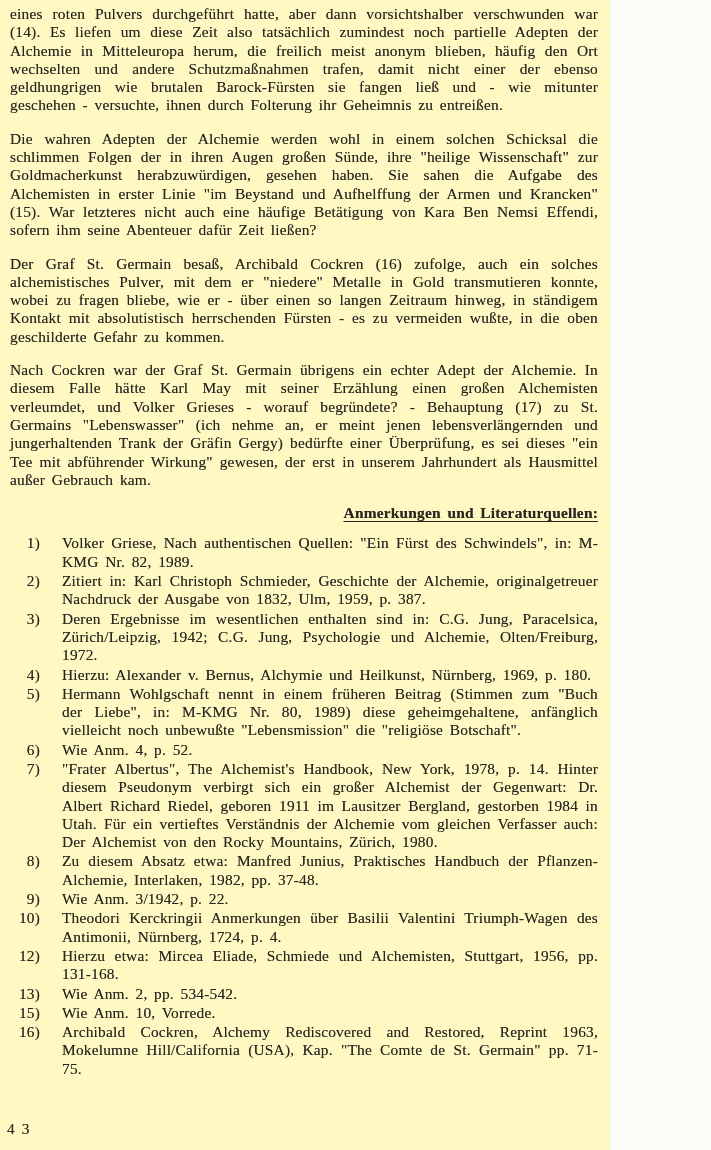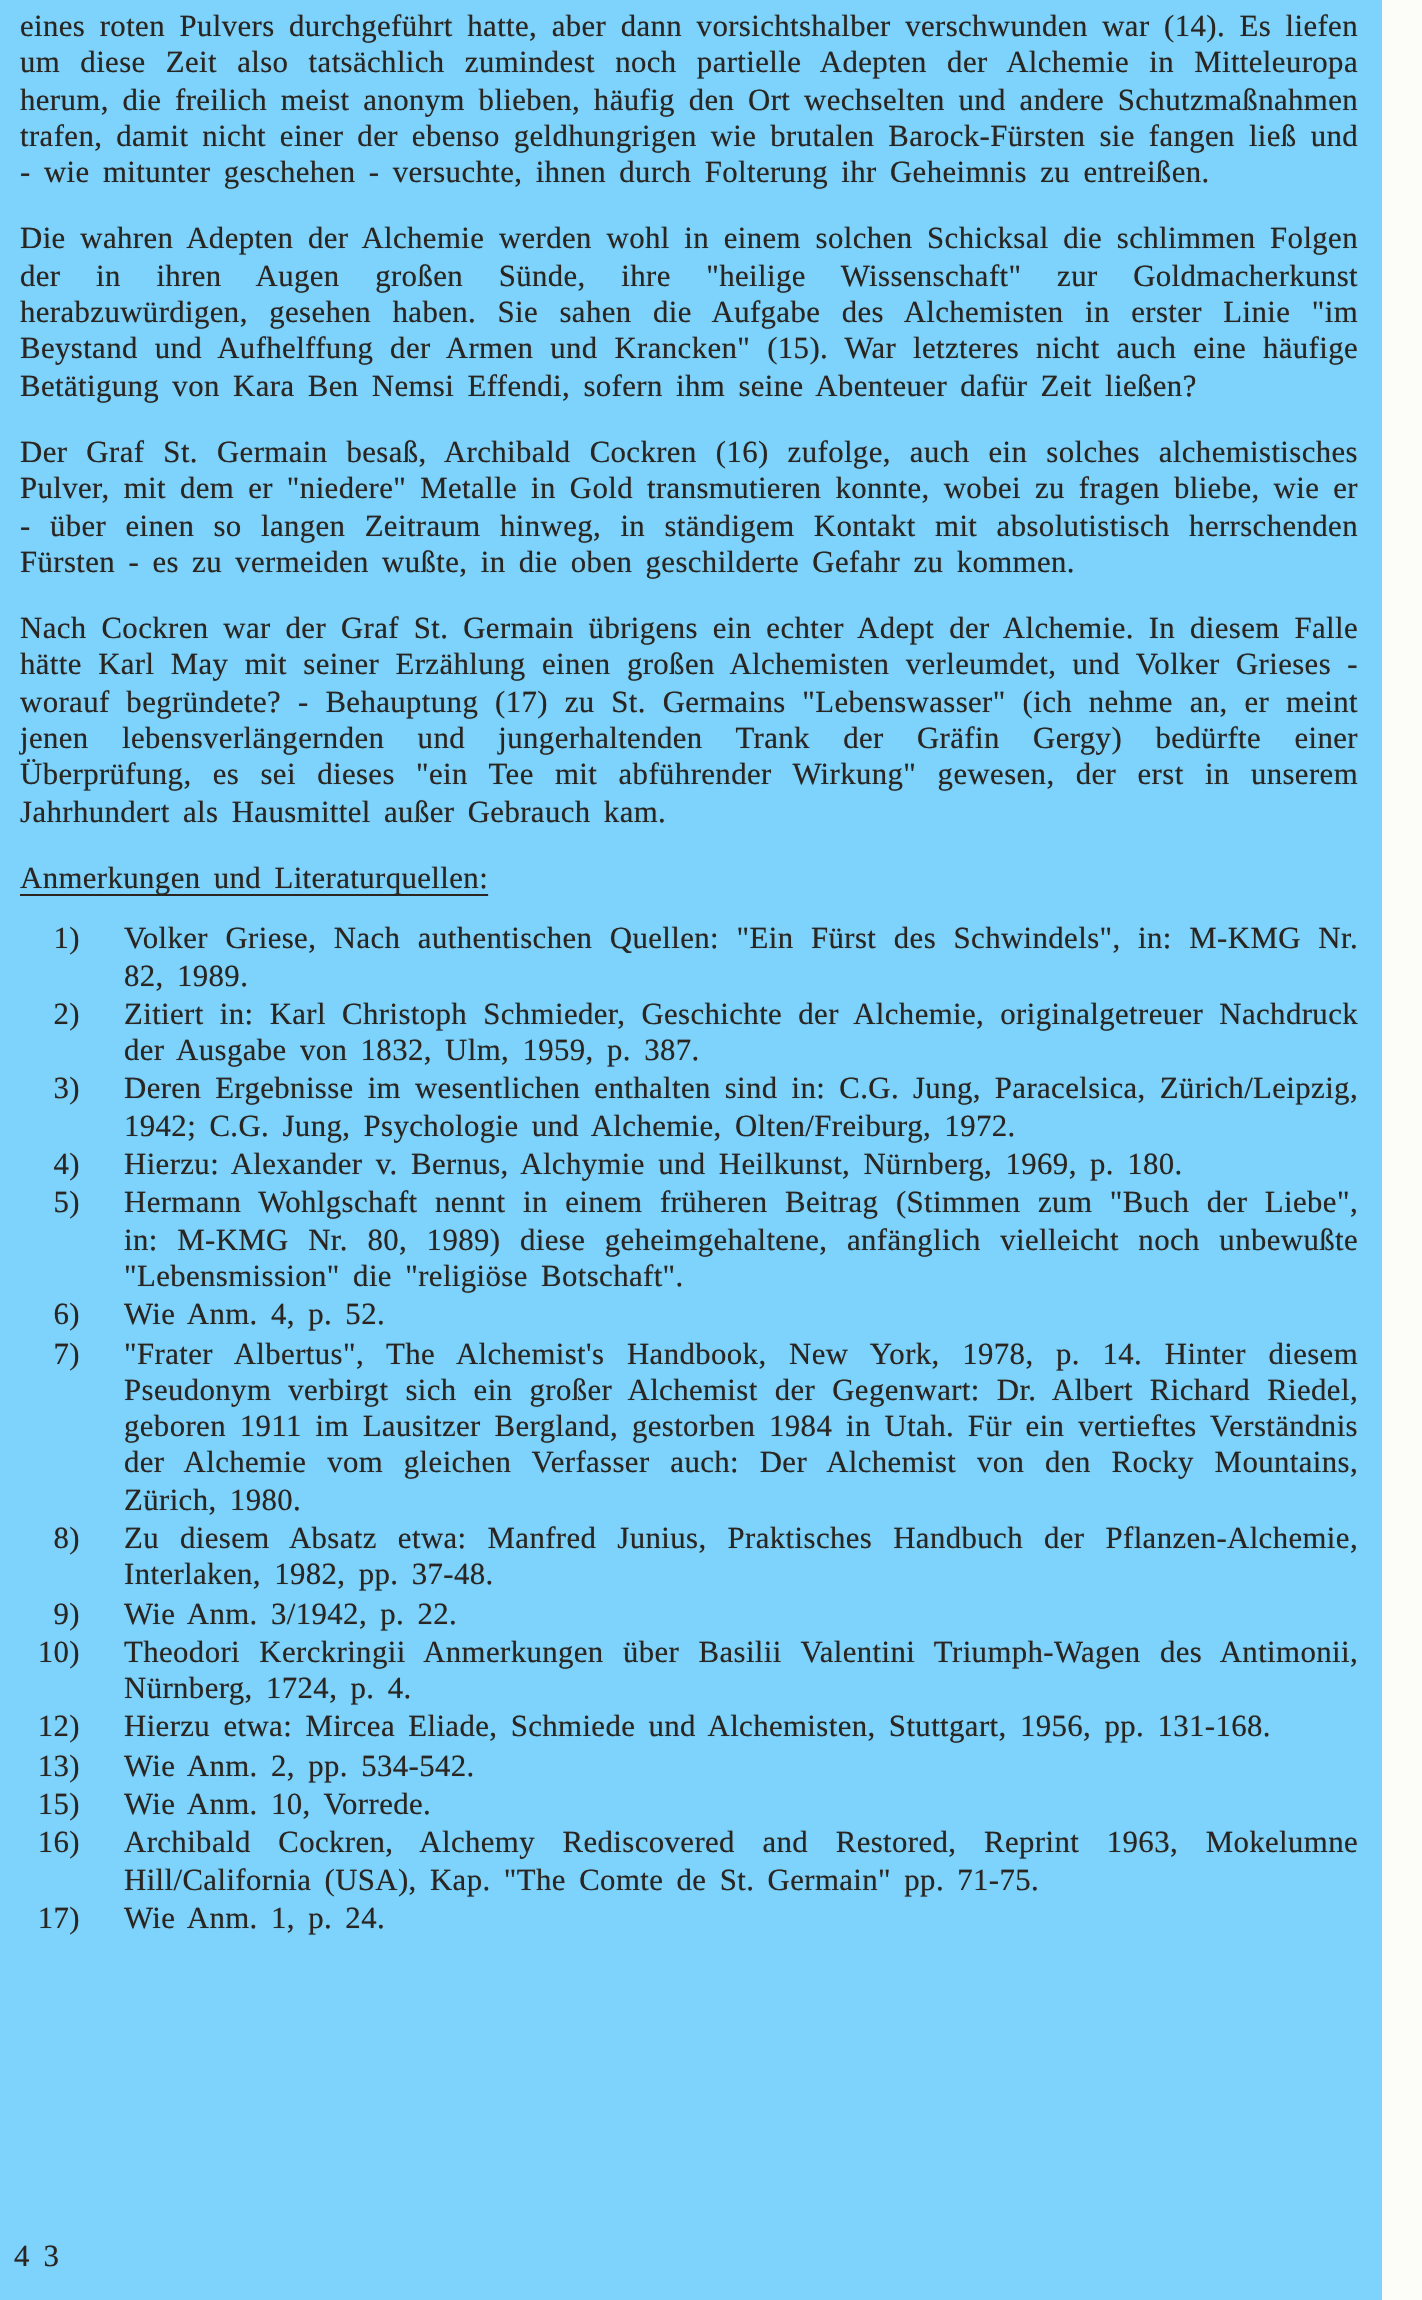--- a/index.html
+++ b/index.html
@@ -1,41 +1,41 @@
 <!DOCTYPE html>
 <html><head>
 <meta charset="utf-8">
 <style>
   html, body { margin: 0; padding: 0; background: #fcfcf9; }
 
   .page {
     position: relative;
-    width: 691px;
+    width: 610px;
     height: 1150px;
     box-sizing: border-box;
     padding: 5px 12px 0 10px;
     overflow: hidden;
-    background: #7dd3fc;
+    background: #fef9c3;
     color: #2a2520;
     font-family: "Liberation Serif", "DejaVu Serif", serif;
     font-size: 15.4px;
     line-height: 18.3px;
     text-align: justify;
     word-spacing: 2.6px;
     letter-spacing: 0.2px;
     text-shadow: 0 0 0.4px rgba(42, 37, 32, 0.55);
   }
 
   .para { margin: 0 0 15px 0; }
 
   .notes-heading {
     font-size: 15.4px;
-    font-weight: normal;
+    font-weight: bold;
     margin: 13px 0 12px 0;
-    text-align: left;
+    text-align: right;
     text-decoration: underline;
     text-underline-offset: 3px;
   }
 
   .notes { margin: 0; }
 
   .note {
     display: flex;
     margin: 0 0 1px 0;
   }
@@ -125,21 +125,17 @@
       <span class="note-text">Wie Anm. 2, pp. 534-542.</span>
     </div>
     <div class="note">
       <span class="note-num">15)</span>
       <span class="note-text">Wie Anm. 10, Vorrede.</span>
     </div>
     <div class="note">
       <span class="note-num">16)</span>
       <span class="note-text">Archibald Cockren, Alchemy Rediscovered and Restored, Reprint 1963, Mokelumne Hill/California (USA), Kap. "The Comte de St. Germain" pp. 71-75.</span>
     </div>
-    <div class="note">
-      <span class="note-num">17)</span>
-      <span class="note-text">Wie Anm. 1, p. 24.</span>
-    </div>
   </div>
 
   <div class="page-number">43</div>
 
 </div>
 
 </body></html>

